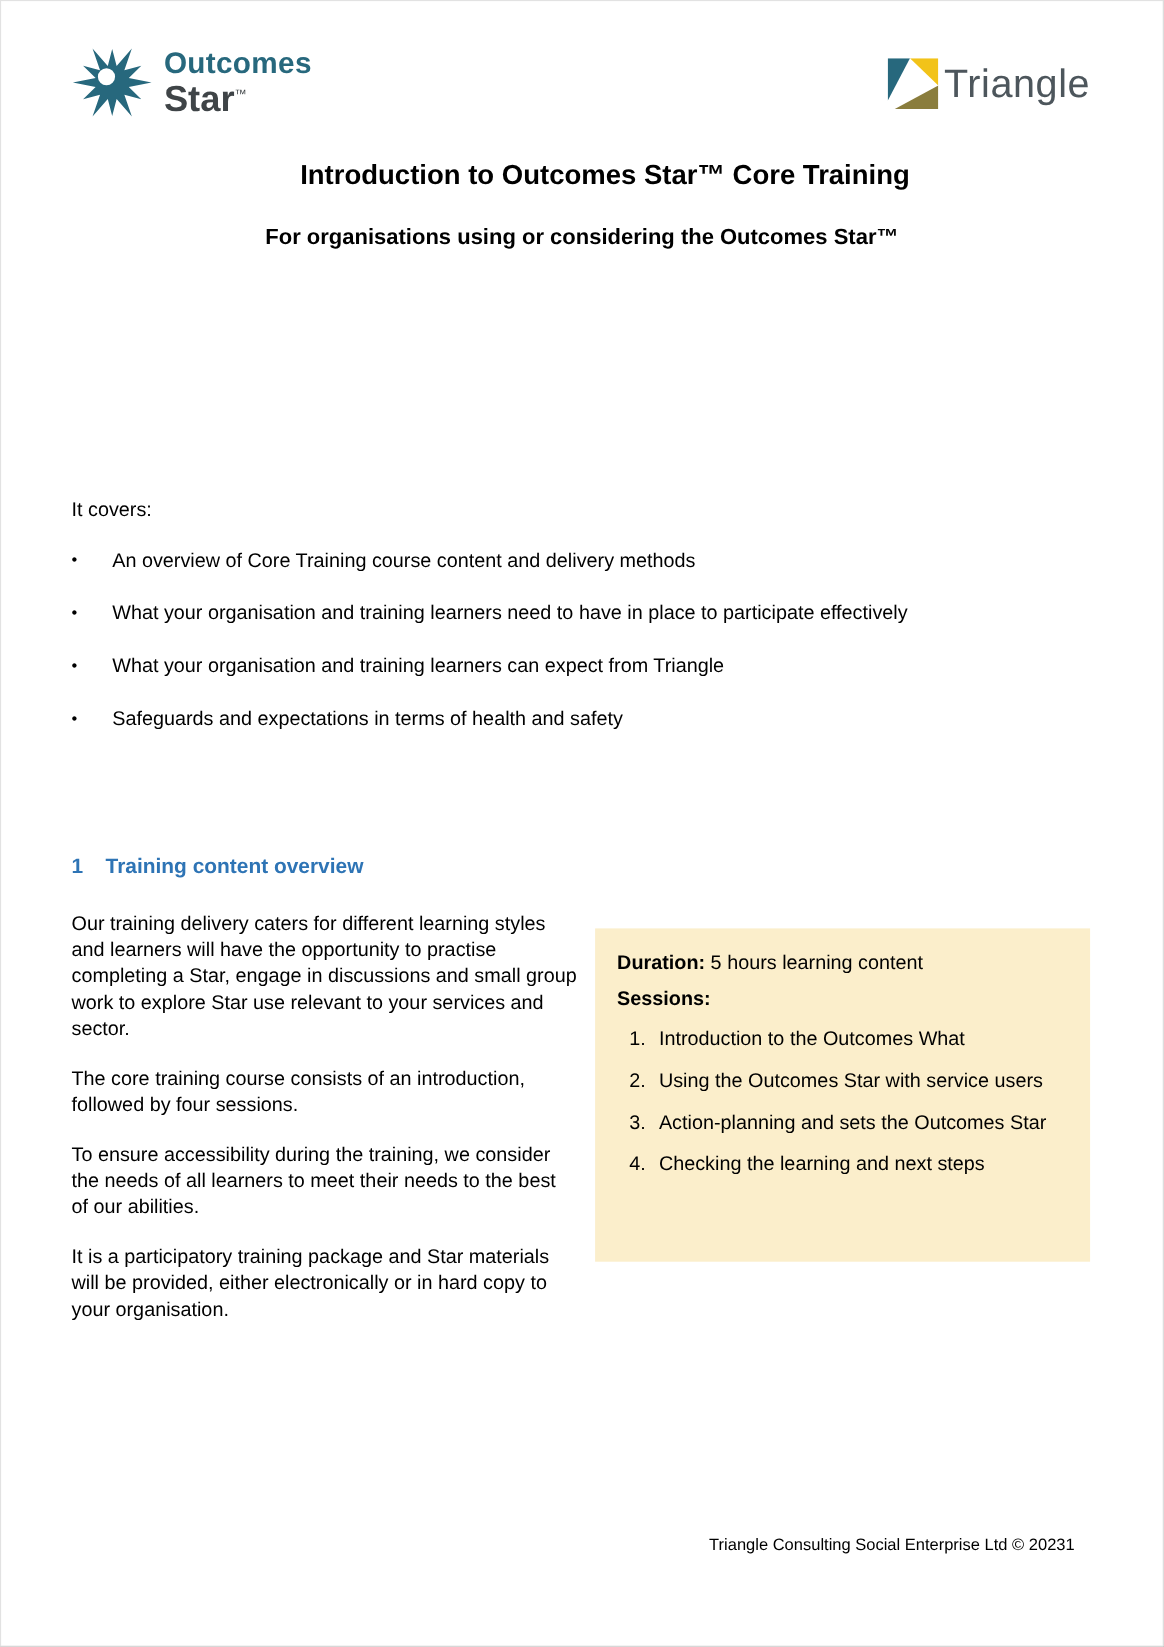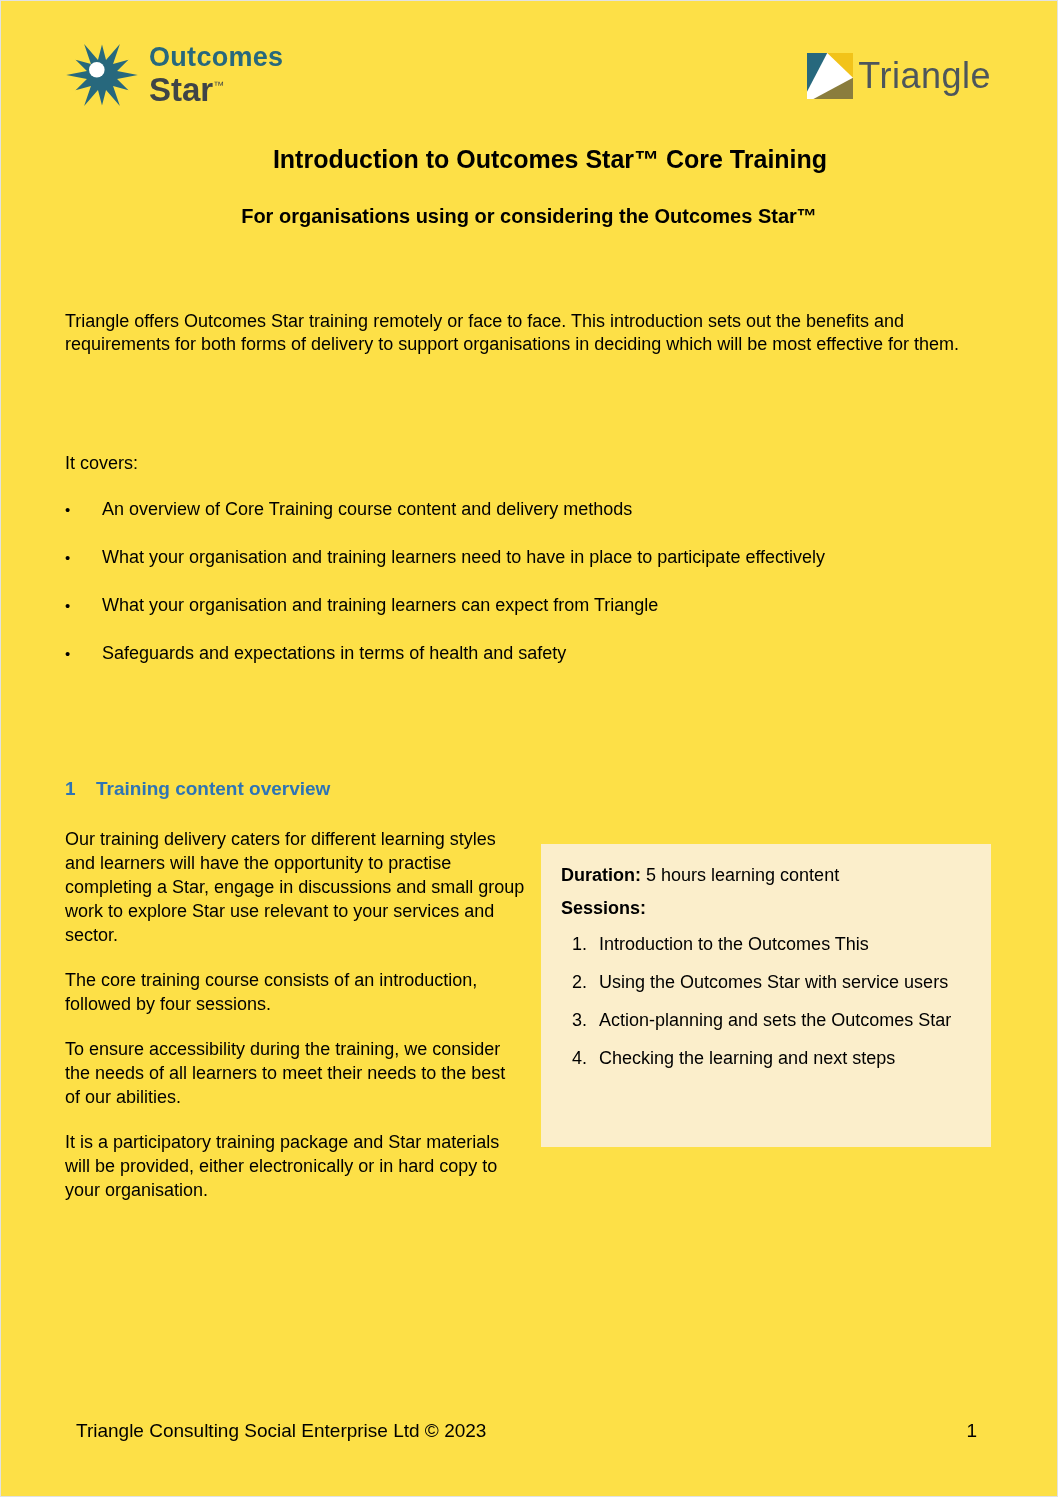--- a/index.html
+++ b/index.html
@@ -11,21 +11,21 @@
     --logo_olive:#8A7D3D;
     --triangle_text:#4D565C;
     --text_black:#000000;
   }
   *{box-sizing:border-box;}
   html,body{margin:0;padding:0;background:#888;}
   .page{
     position:relative;
     width:1058px;height:1497px;
     margin:0 auto;
-    background:#fde047;
+    background:#ffffff;
     border:1px solid #e2e2e2;
     font-family:"Liberation Sans",sans-serif;
     color:var(--text_black);
     overflow:hidden;
   }
   
   .logo-left{position:absolute;left:62px;top:34px;display:flex;align-items:center;gap:8px;}
   .star-svg{width:78px;height:80px;display:block;}
   .fill-teal{fill:var(--teal);}
   .fill-yellow{fill:var(--logo_yellow);}
@@ -56,21 +56,21 @@
   .info-box{
     flex:1;margin-top:17px;background:var(--box_cream);
     padding:18px 34px 64px 20px;
     font-size:18px;line-height:26px;
   }
   .box-line{margin-bottom:7px;}
   .bold{font-weight:bold;}
   .sessions-list{margin:10px 0 0 0;padding-left:31px;}
   .sessions-list li{margin-bottom:12px;padding-left:7px;}
   
-  .footer{position:absolute;top:1395px;left:75px;right:80px;display:flex;justify-content:space-between;font-size:19px;margin-top:24px;}
+  .footer{position:absolute;top:1395px;left:75px;right:80px;display:flex;justify-content:flex-end;font-size:15px;}
 </style>
 </head>
 <body>
 
 <div class="page">
 
   <div class="logo-left">
     <svg class="star-svg" viewBox="0 0 120 120">
       <polygon class="fill-teal" points="115,60 83.2,66.2 100.7,83.5 77,77 87.5,107.6 66.2,83.2 60,107 53.8,83.2 32.5,107.6 43,77 19.3,83.5 36.8,66.2 5,60 36.8,53.8 19.3,36.5 43,43 32.5,12.4 53.8,36.8 60,13 66.2,36.8 87.5,12.4 77,43 100.7,36.5 83.2,53.8"></polygon>
       <circle cx="52" cy="52" r="12" fill="#ffffff"></circle>
@@ -87,21 +87,20 @@
       <polygon class="fill-teal" points="0,0 44,0 0,84"></polygon>
       <polygon class="fill-yellow" points="44,0 100,0 100,54"></polygon>
       <polygon class="fill-olive" points="100,54 100,100 14,100"></polygon>
     </svg>
     <div class="tri-label">Triangle</div>
   </div>
 
   <div class="doc-title">Introduction to Outcomes Star™ Core Training</div>
   <div class="doc-subtitle">For organisations using or considering the Outcomes Star™</div>
 
-  <div class="intro">Triangle offers Outcomes Star training remotely or face to face. This introduction sets out the benefits and requirements for both forms of delivery to support organisations in deciding which will be most effective for them.</div>
 
   <div class="covers-label">It covers:</div>
   <ul class="bullet-list">
     <li class="bullet-item">
         <span class="bullet-dot">•</span>
         <span>An overview of Core Training course content and delivery methods</span>
       </li>
     <li class="bullet-item">
         <span class="bullet-dot">•</span>
         <span>What your organisation and training learners need to have in place to participate effectively</span>
@@ -127,21 +126,21 @@
       <p>To ensure accessibility during the training, we consider the needs of all learners to meet their needs to the best of our abilities.</p>
       <p>It is a participatory training package and Star materials will be provided, either electronically or in hard copy to your organisation.</p>
     </div>
     <div class="info-box">
       <div class="box-line">
         <span class="bold">Duration:</span>
         <span>5 hours learning content</span>
       </div>
       <div class="box-line bold">Sessions:</div>
       <ol class="sessions-list">
-        <li>Introduction to the Outcomes This</li>
+        <li>Introduction to the Outcomes What</li>
         <li>Using the Outcomes Star with service users</li>
         <li>Action-planning and sets the Outcomes Star</li>
         <li>Checking the learning and next steps</li>
       </ol>
     </div>
   </div>
 
   <div class="footer">
     <span>Triangle Consulting Social Enterprise Ltd © 2023</span>
     <span>1</span>

